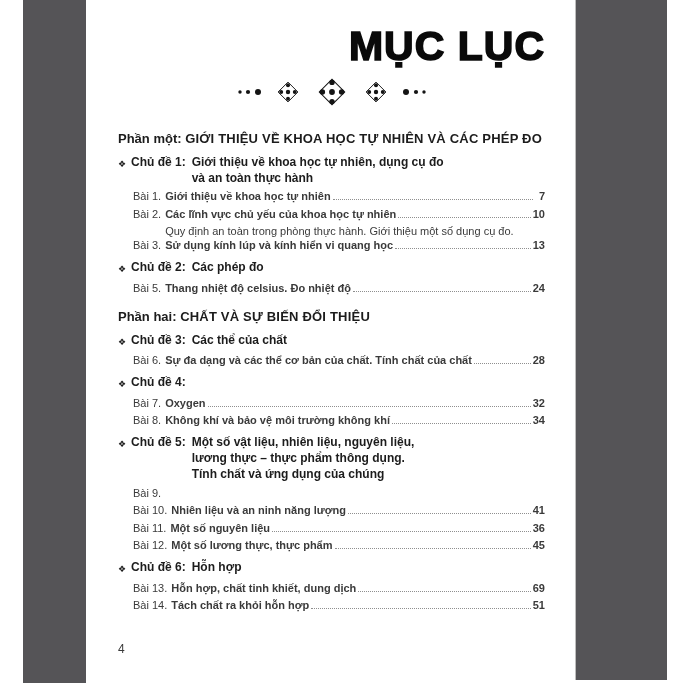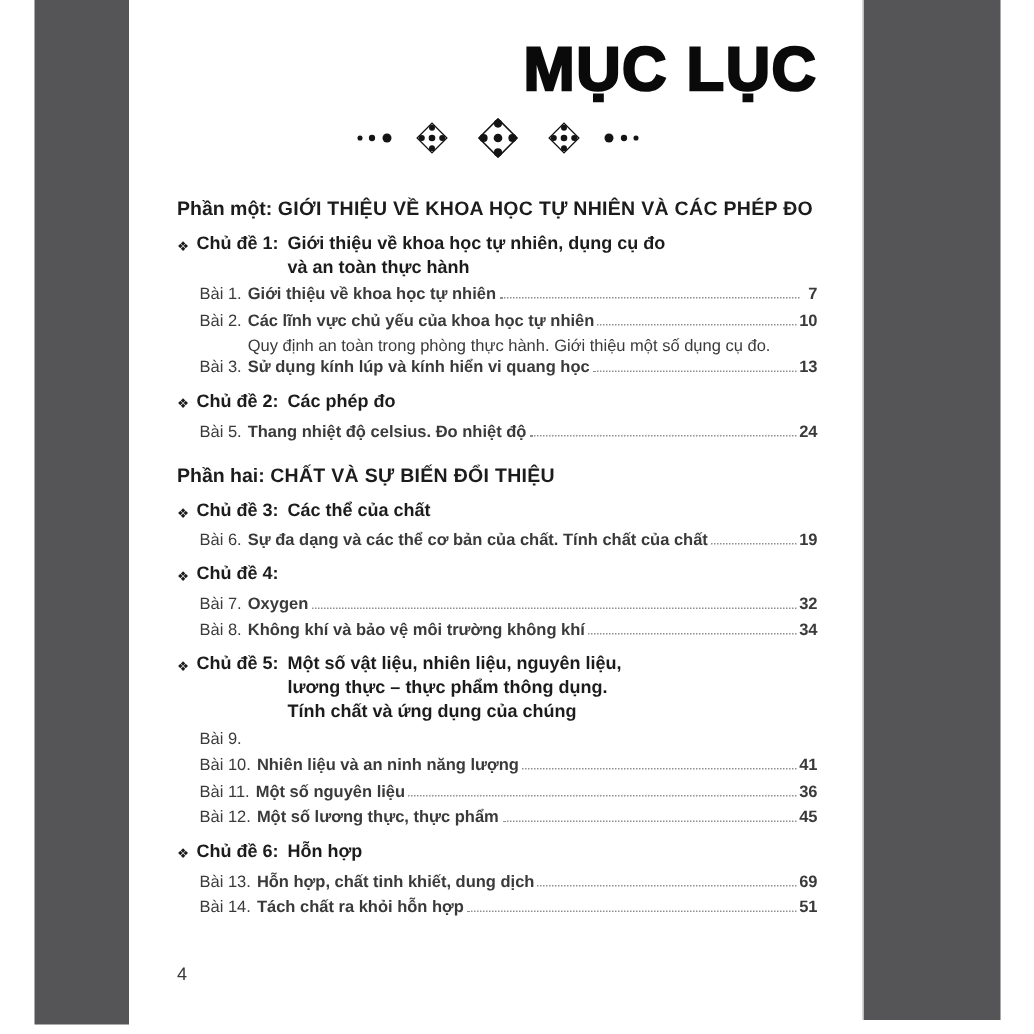--- a/index.html
+++ b/index.html
@@ -183,21 +183,21 @@
         <div class="t-body">
           <div class="t-line">Các thể của chất</div>
         </div>
       </div>
       <div class="lesson">
         <span class="l-label">Bài 6.</span>
         <div class="l-body">
           <div class="l-line last">
             <span class="l-text">Sự đa dạng và các thể cơ bản của chất. Tính chất của chất</span>
             <span class="leader"></span>
-            <span class="pnum">19</span>
+            <span class="pnum">28</span>
           </div>
         </div>
       </div>
       <div class="topic">
         <span class="t-bullet">❖</span>
         <span class="t-label">Chủ đề 4:</span>
       </div>
       <div class="lesson">
         <span class="l-label">Bài 7.</span>
         <div class="l-body">

